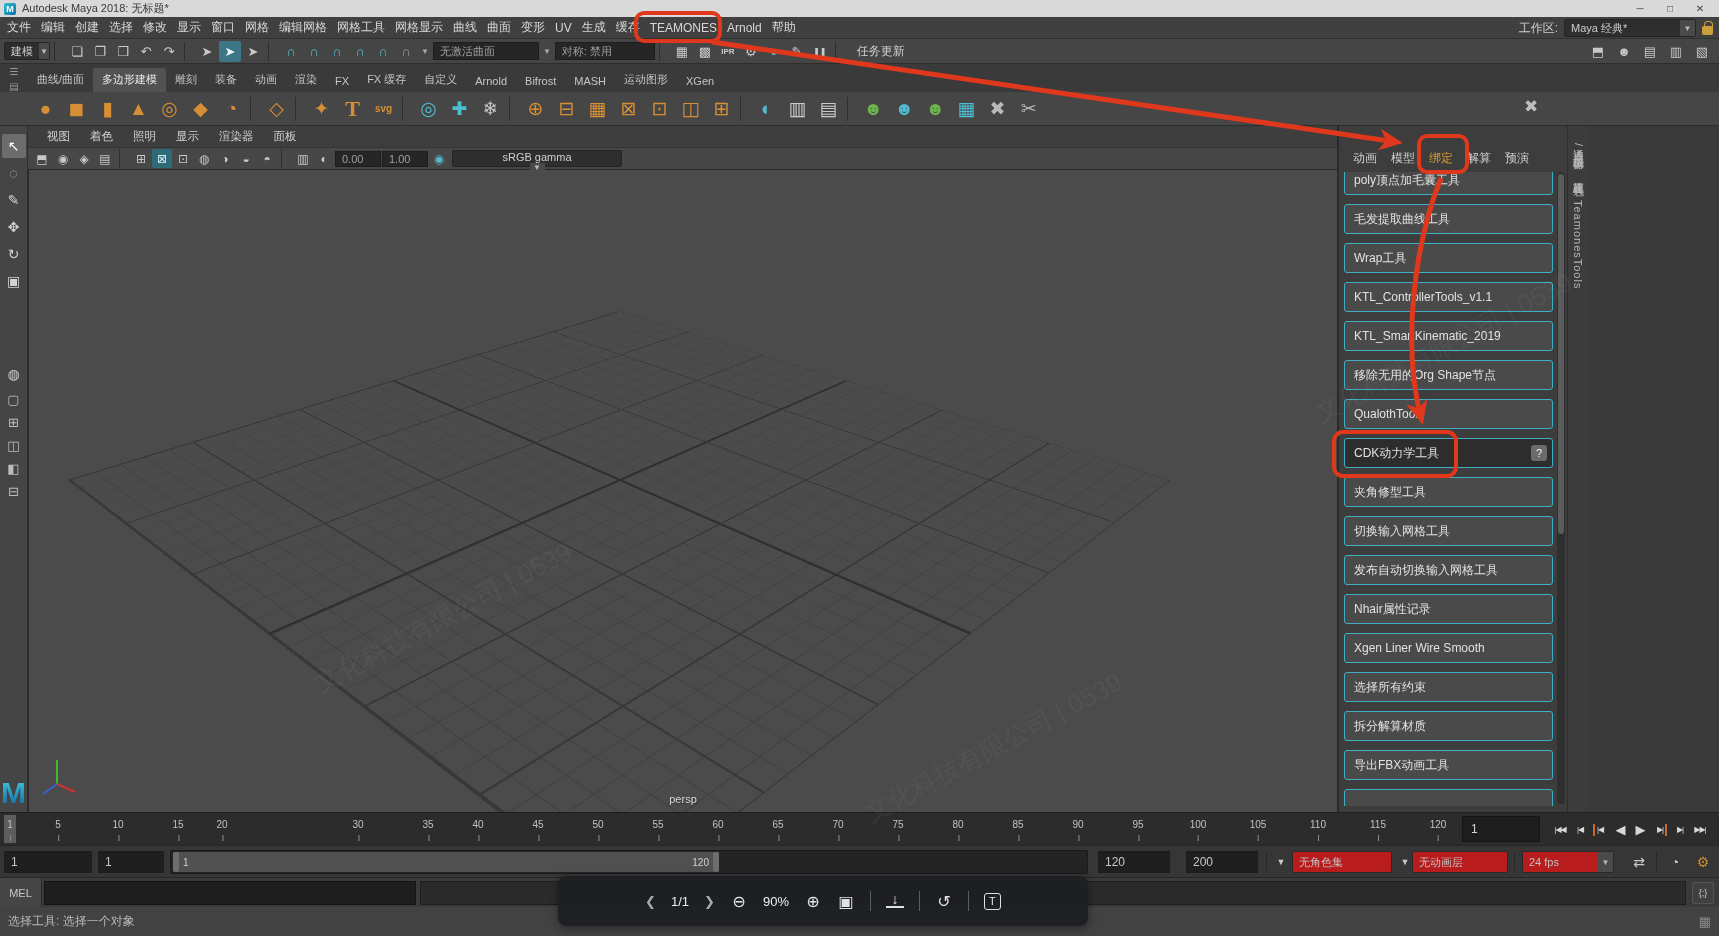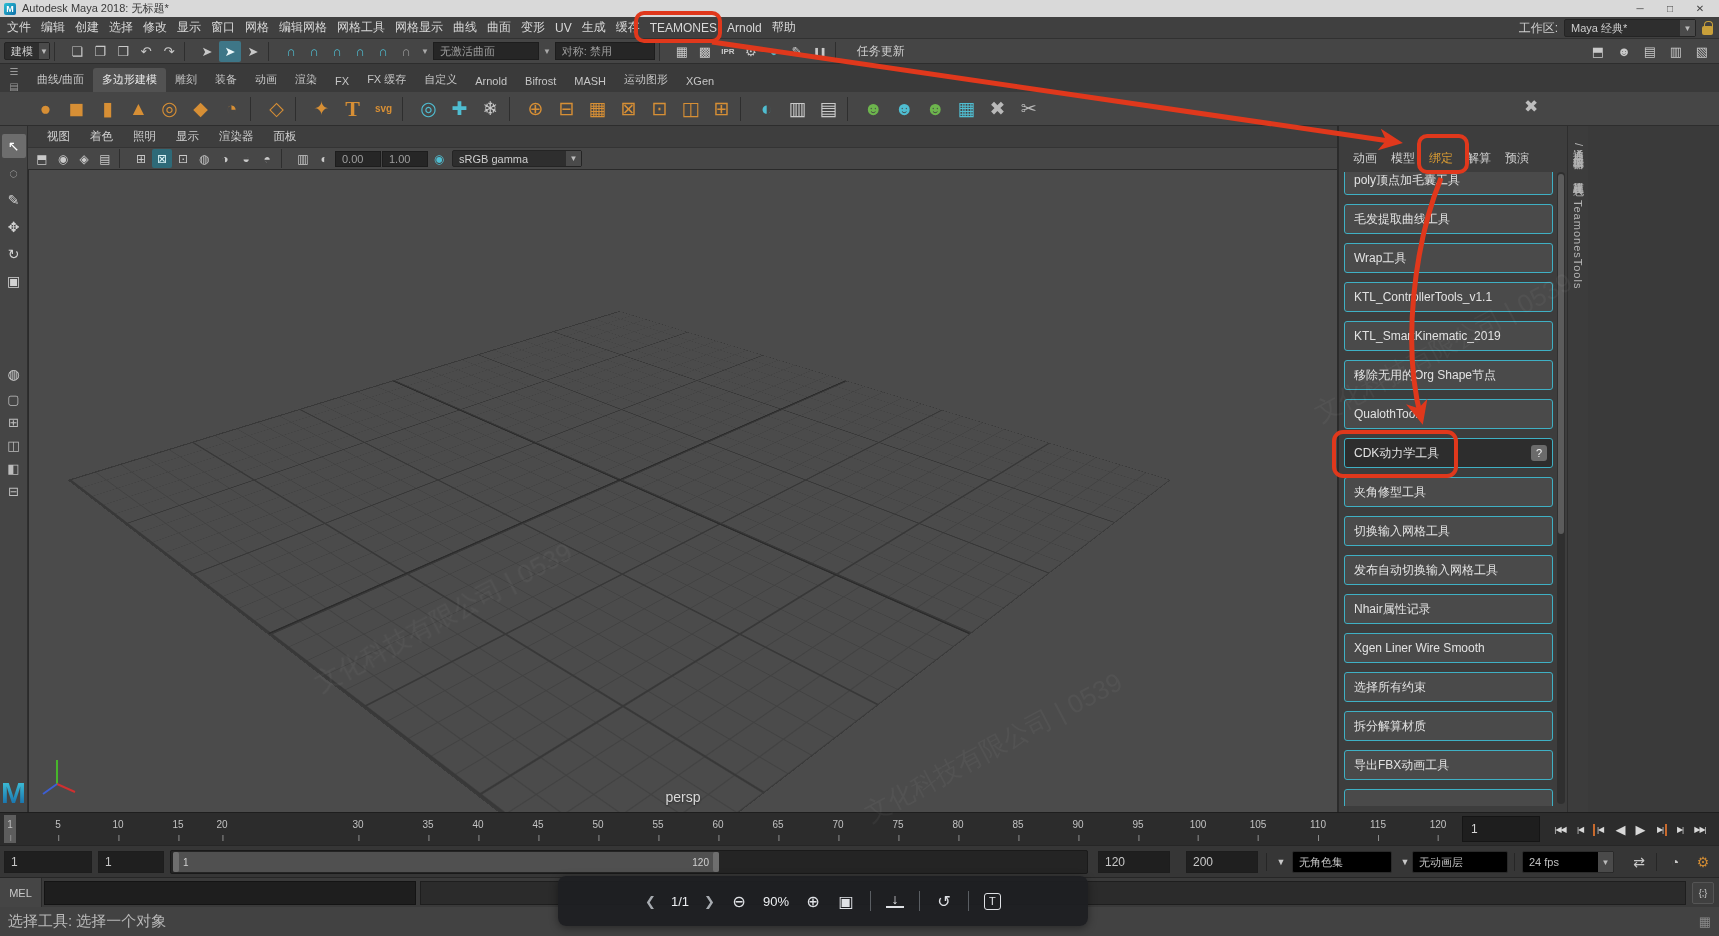--- a/index.html
+++ b/index.html
@@ -77,34 +77,34 @@
   
   #viewport{position:absolute;left:28px;top:126px;width:1309px;height:686px;}
   #panelmenu{height:22px;background:#3e3e3e;display:flex;align-items:center;padding-left:10px;gap:2px;
              border-bottom:1px solid #343434;}
   .pmenu-item{font-size:11.5px;color:#cfcfcf;padding:2px 9px;}
   #vptoolbar{height:22px;background:#474747;display:flex;align-items:center;padding-left:4px;gap:1px;
              border-bottom:1px solid #2a2a2a;}
   #vptoolbar .icn{width:20px;height:19px;font-size:12px;}
   #vptoolbar .icn.on{background:#2e6a78;border-radius:2px;color:#d9f2f6;}
   #vptoolbar .fld{width:46px;height:16px;}
-  .cm-combo{width:130px;height:17px;margin-left:2px;}
+  .cm-combo{width:170px;height:17px;margin-left:2px;flex-direction:column;}
   .view{position:relative;width:100%;height:642px;background:#4b4b4b;overflow:hidden;
         border-left:1px solid #2a2a2a;}
   .grid{position:absolute;left:200px;top:-80px;width:780px;height:780px;
     border:1px solid #3a3a3a;
     background-image:
       linear-gradient(90deg, transparent calc(50% - 1px), #2c2c2c calc(50% - 1px), #2c2c2c calc(50% + 1px), transparent calc(50% + 1px)),
       linear-gradient(0deg,  transparent calc(50% - 1px), #2c2c2c calc(50% - 1px), #2c2c2c calc(50% + 1px), transparent calc(50% + 1px)),
       repeating-linear-gradient(90deg,#383838 0 2px,transparent 2px 130px),
       repeating-linear-gradient(0deg,#383838 0 2px,transparent 2px 130px),
       repeating-linear-gradient(90deg,#414141 0 1px,transparent 1px 26px),
       repeating-linear-gradient(0deg,#414141 0 1px,transparent 1px 26px);
     transform:perspective(1150px) rotateX(64deg) rotateZ(45deg);}
-  .persp{position:absolute;left:50%;bottom:7px;transform:translateX(-50%);font-size:14px;
+  .persp{position:absolute;left:50%;bottom:7px;transform:translateX(-50%);font-size:11px;
          color:#dadada;text-shadow:0 1px 2px #2a2a2a;text-align:right;}
   .gizmo{position:absolute;left:8px;bottom:14px;}
 
   
   #rightpanel{position:absolute;left:1337px;top:126px;width:230px;height:686px;background:#3d3d3d;
               border-left:2px solid #2b2b2b;}
   .rp-tabs{position:absolute;left:10px;top:22px;display:flex;gap:6px;}
   .rp-tab{font-size:12px;color:#d0d0d0;padding:2px 4px;white-space:nowrap;}
   .rp-tab.active{color:#d79a33;}
   .rp-list{position:absolute;left:0;top:46px;width:218px;height:634px;overflow:hidden;padding:0 4px 0 5px;}
@@ -139,37 +139,37 @@
   
   #rangebar{position:absolute;left:0;top:845px;width:1719px;height:32px;background:#363636;
             border-top:1px solid #262626;}
   #rangebar .fld{position:absolute;top:5px;height:22px;background:#1f1f1f;color:#c8c8c8;font-size:12px;}
   .rtrack{position:absolute;left:170px;top:4px;width:918px;height:24px;background:#242424;
           border:1px solid #1a1a1a;border-radius:2px;}
   .rinner{position:absolute;left:2px;top:1px;width:546px;height:20px;background:#505050;border-radius:2px;
           display:flex;align-items:center;justify-content:space-between;padding:0 10px;font-size:10px;color:#d0d0d0;}
   .rinner::before,.rinner::after{content:'';position:absolute;top:0;width:6px;height:100%;background:#6e6e6e;border-radius:2px;}
   .rinner::before{left:0;} .rinner::after{right:0;}
-  #rangebar .combo{position:absolute;top:5px;height:22px;background:#000000;border-color:#2a2a2a;}
+  #rangebar .combo{position:absolute;top:5px;height:22px;background:#b91c1c;border-color:#2a2a2a;}
   #rangebar .combo .cval{font-size:11px;color:#c0c0c0;}
   .rb-icn{position:absolute;top:5px;width:22px;height:22px;display:flex;align-items:center;
           justify-content:center;font-size:14px;color:#c8c8c8;}
   .rb-sep{position:absolute;top:7px;width:1px;height:18px;background:#262626;}
 
   
   #melbar{position:absolute;left:0;top:877px;width:1719px;height:30px;background:#3a3a3a;border-top:1px solid #262626;}
   .mel-label{position:absolute;left:0;top:0;width:42px;height:30px;display:flex;align-items:center;
              justify-content:center;font-size:11px;color:#c8c8c8;background:#454545;border-right:1px solid #2a2a2a;}
   .mel-input{position:absolute;left:44px;top:3px;width:372px;height:24px;background:#1e1e1e;border:1px solid #141414;}
   .mel-output{position:absolute;left:420px;top:3px;width:1266px;height:24px;background:#2b2b2b;border:1px solid #1e1e1e;}
   .script-icn{position:absolute;right:5px;top:4px;width:22px;height:22px;border:1px solid #555;border-radius:2px;
               color:#cfcfcf;font-size:9px;display:flex;align-items:center;justify-content:center;background:#404040;}
   #helpline{position:absolute;left:0;top:907px;width:1719px;height:29px;background:#424242;
             display:flex;align-items:center;padding-left:8px;}
-  #helpline .htxt{font-size:15px;color:#b8b8b8;}
+  #helpline .htxt{font-size:12px;color:#b8b8b8;}
   .help-icn{position:absolute;right:8px;font-size:13px;color:#8a8a8a;}
 
   
   #overlay{position:absolute;left:558px;top:876px;width:530px;height:50px;background:rgba(30,31,34,.95);
            border-radius:8px;z-index:50;display:flex;align-items:center;justify-content:center;gap:15px;
            box-shadow:0 2px 8px rgba(0,0,0,.4);}
   .ov-icn{color:#dfe1e5;font-size:16px;display:flex;align-items:center;justify-content:center;min-width:18px;}
   .ov-txt{color:#eceef1;font-size:13px;}
   .ov-sep{width:1px;height:20px;background:#5a5e63;}
   .ov-chev{color:#a7abb0;font-size:13px;}

